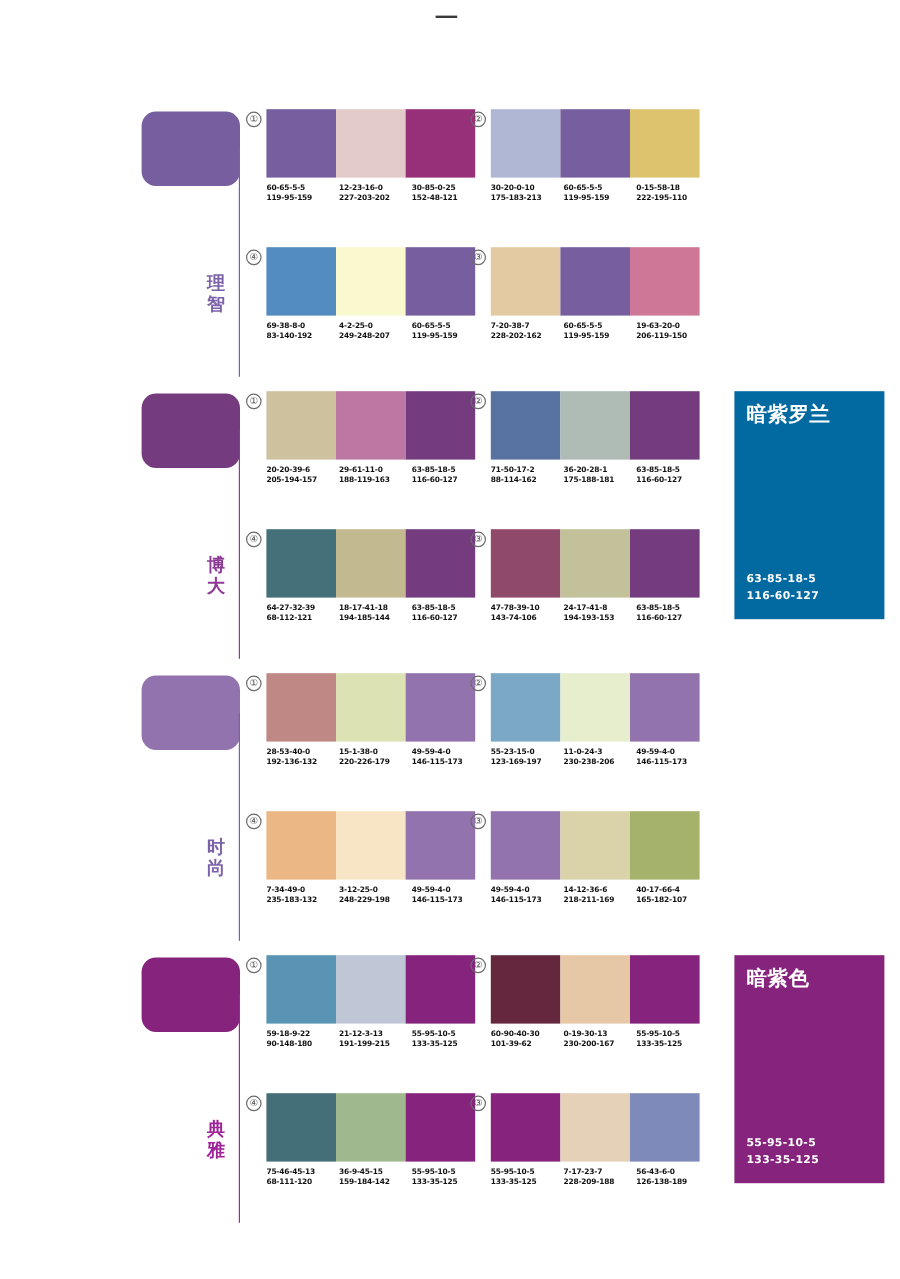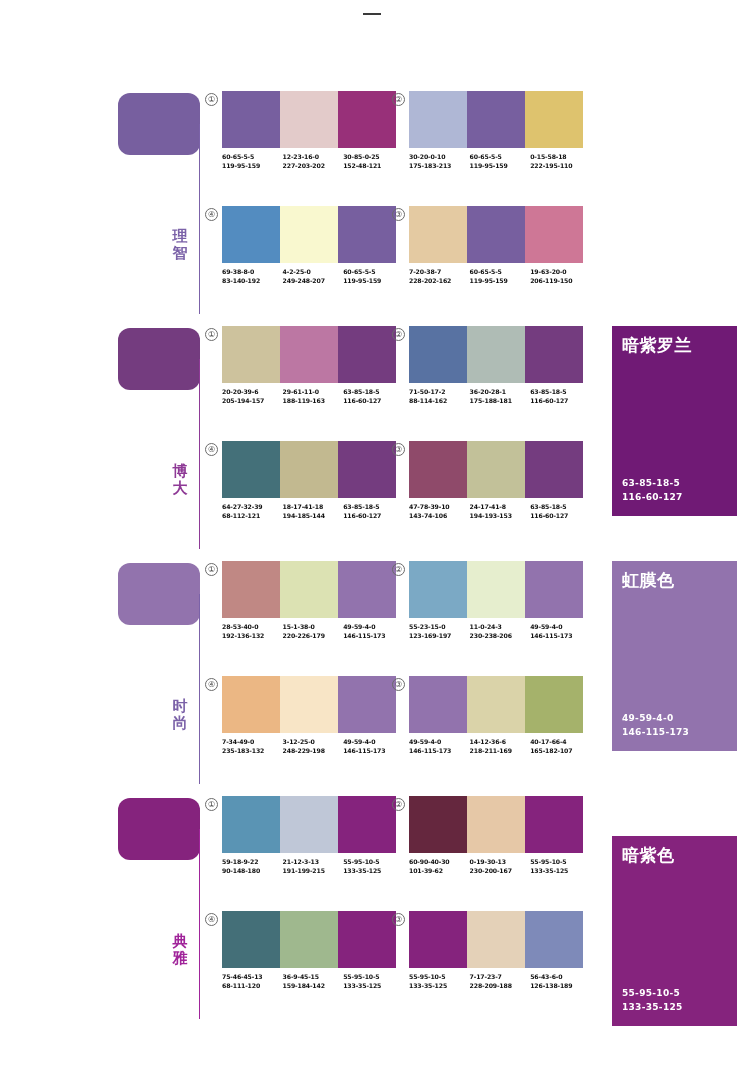--- a/index.html
+++ b/index.html
@@ -273,21 +273,21 @@
             <div class="code">
               <span class="cmyk">24-17-41-8</span>
               <span class="rgb">194-193-153</span>
             </div>
             <div class="code">
               <span class="cmyk">63-85-18-5</span>
               <span class="rgb">116-60-127</span>
             </div>
           </div>
         </div>
-        <div class="panel" style="background: #701a75;">
+        <div class="panel" style="background: #0369a1;">
           <div class="panel-title">暗紫罗兰</div>
           <div class="panel-codes">
             <span>63-85-18-5</span>
             <span>116-60-127</span>
           </div>
         </div>
       </div>
       <div class="section" style="top: 558px;">
         <div class="chip" style="background: rgb(146, 115, 173);"></div>
         <div class="stem" style="background: rgb(123, 98, 168);"></div>
@@ -376,27 +376,20 @@
             <div class="code">
               <span class="cmyk">14-12-36-6</span>
               <span class="rgb">218-211-169</span>
             </div>
             <div class="code">
               <span class="cmyk">40-17-66-4</span>
               <span class="rgb">165-182-107</span>
             </div>
           </div>
         </div>
-        <div class="panel" style="background: rgb(146, 115, 173);">
-          <div class="panel-title">虹膜色</div>
-          <div class="panel-codes">
-            <span>49-59-4-0</span>
-            <span>146-115-173</span>
-          </div>
-        </div>
       </div>
       <div class="section" style="top: 793px;">
         <div class="chip" style="background: rgb(133, 35, 125);"></div>
         <div class="stem" style="background: rgb(160, 36, 154);"></div>
         <div class="vlabel" style="color: rgb(160, 36, 154);">
           <span>典</span>
           <span>雅</span>
         </div>
         <div class="group g1">
           <div class="marker">①</div>
@@ -479,21 +472,21 @@
             <div class="code">
               <span class="cmyk">7-17-23-7</span>
               <span class="rgb">228-209-188</span>
             </div>
             <div class="code">
               <span class="cmyk">56-43-6-0</span>
               <span class="rgb">126-138-189</span>
             </div>
           </div>
         </div>
-        <div class="panel" style="background: rgb(133, 35, 125); margin-top: 40px;">
+        <div class="panel" style="background: rgb(133, 35, 125);">
           <div class="panel-title">暗紫色</div>
           <div class="panel-codes">
             <span>55-95-10-5</span>
             <span>133-35-125</span>
           </div>
         </div>
       </div>
     </div>
 </div>
 

